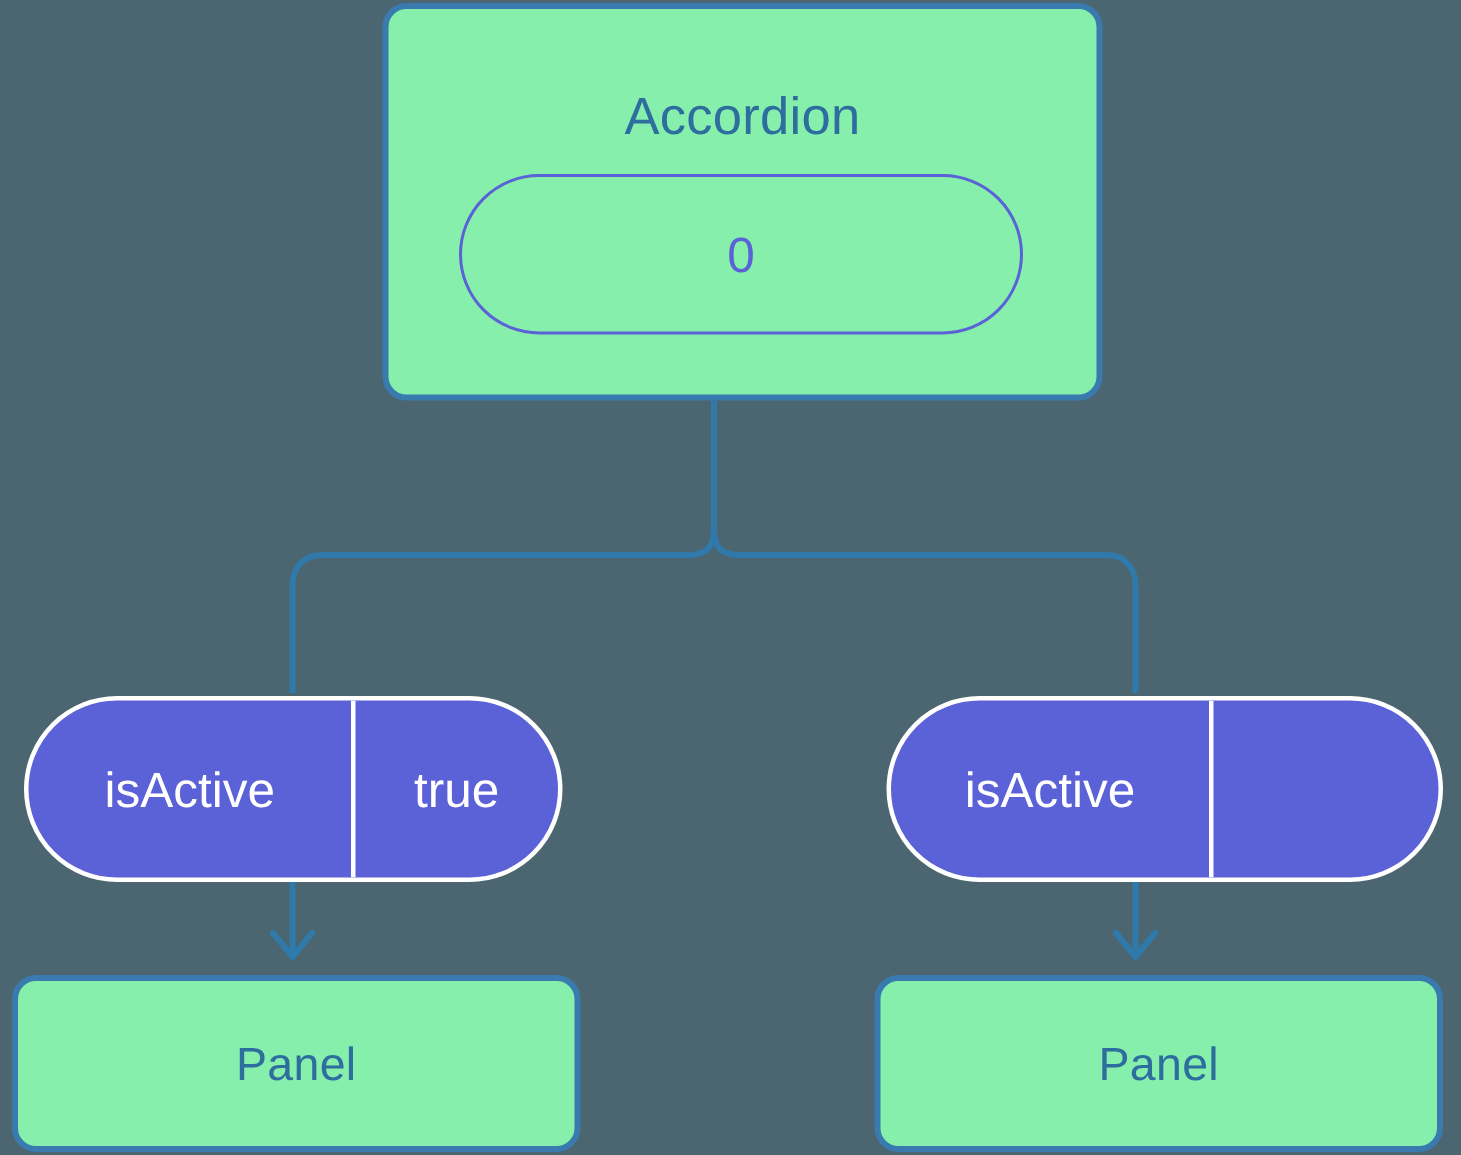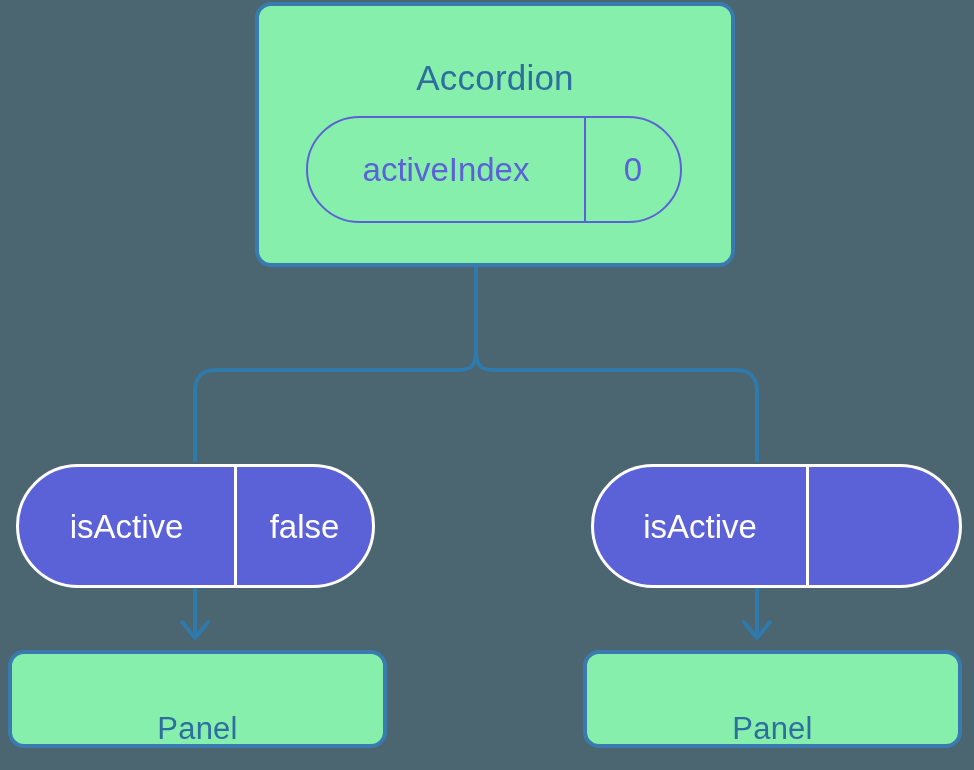--- a/index.html
+++ b/index.html
@@ -56,22 +56,22 @@
     height: 265px;
     justify-content: flex-start;
   }
   #accordion-card .comp-title {
     margin-top: 54px;
   }
 
   
   .panel-card {
     top: 650px;
-    height: 98px;
-    justify-content: flex-end;
+    height: 118px;
+    justify-content: center;
   }
   #panel-card-left {
     left: 8px;
     width: 379px;
   }
   #panel-card-right {
     left: 583px;
     width: 379px;
   }
   .panel-card .comp-title {
@@ -165,27 +165,26 @@
 
     <path d="M 757 572 L 757 638" fill="none" stroke="#2f79ab" stroke-width="4" stroke-linecap="butt"></path>
     <path d="M 744 622 L 757 638 L 770 622" fill="none" stroke="#2f79ab" stroke-width="4" stroke-linecap="round" stroke-linejoin="round"></path>
   </svg>
 
   <div class="comp-card" id="accordion-card">
     <div class="comp-title">Accordion</div>
   </div>
 
   <div class="pill" id="pill-active-index">
-    <div class="pill-key">activeIndex</div>
     <div class="pill-val">0</div>
   </div>
 
   <div class="pill pill-filled" id="pill-is-active-left">
     <div class="pill-key">isActive</div>
-    <div class="pill-val">false</div>
+    <div class="pill-val">true</div>
   </div>
 
   <div class="pill pill-filled" id="pill-is-active-right">
     <div class="pill-key">isActive</div>
   </div>
 
   <div class="comp-card panel-card" id="panel-card-left">
     <div class="comp-title">Panel</div>
   </div>
 

